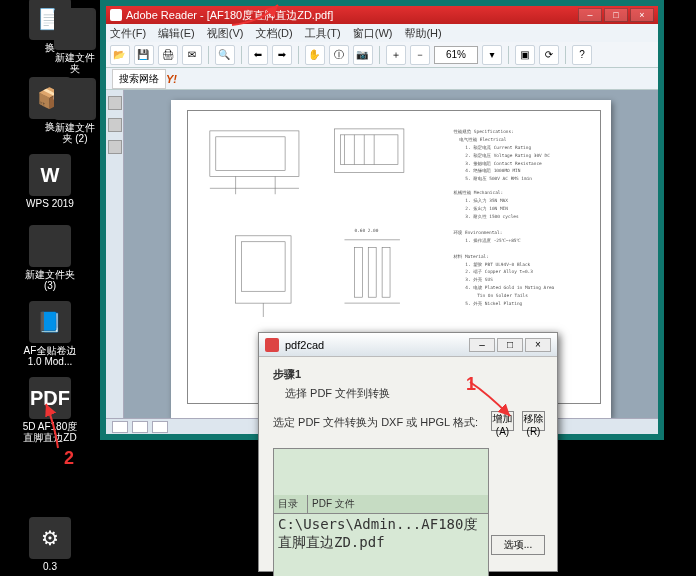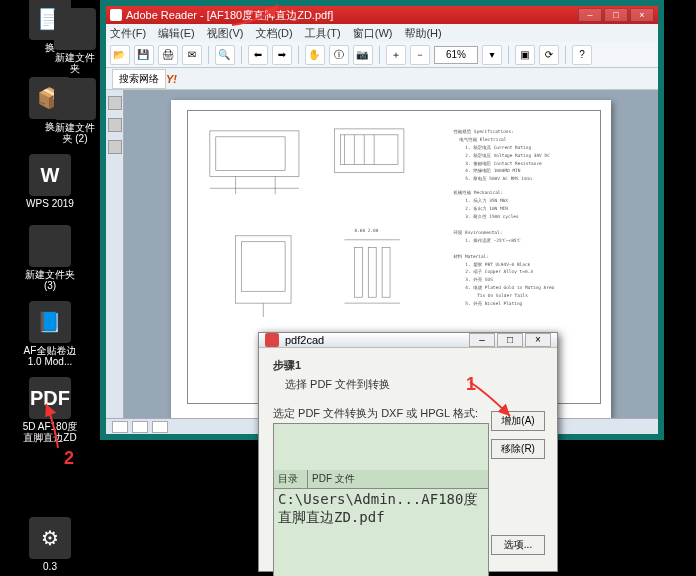--- a/index.html
+++ b/index.html
@@ -41,36 +41,36 @@
 .page-inner { position: absolute; left: 16px; right: 10px; top: 10px; bottom: 14px; border: 1px solid #888; }
 .pcb-label { position: absolute; left: 50%; bottom: 2px; transform: translateX(-50%); font-size: 10px; font-family: monospace; letter-spacing: 2px; }
 .schematic { position: absolute; left: 8px; top: 8px; right: 8px; bottom: 20px; }
 .tech-block { stroke: #777; fill: none; stroke-width: 0.6; }
 .tech-text { font-family: monospace; font-size: 4.5px; fill: #555; }
 
 .statusbar { position: absolute; bottom: 0; left: 0; right: 0; height: 16px; background: #dde6ee; border-top: 1px solid #aab; display: flex; align-items: center; padding: 0 6px; gap: 4px; }
 .statusbar .sb-btn { width: 16px; height: 12px; background: #fff; border: 1px solid #aab; }
 
 .p2c-window { position: absolute; left: 258px; top: 332px; width: 300px; height: 240px; background: #f2f2ee; border: 1px solid #888; box-shadow: 2px 2px 8px rgba(0,0,0,0.6); }
-.p2c-title { height: 15px; background: linear-gradient(#fff, #dce4ea); border-bottom: 1px solid #bbb; display: flex; align-items: center; padding: 0 6px; font-size: 11px; }
+.p2c-title { height: 24px; background: linear-gradient(#fff, #dce4ea); border-bottom: 1px solid #bbb; display: flex; align-items: center; padding: 0 6px; font-size: 11px; }
 .p2c-title .ico-app { width: 14px; height: 14px; background: #d44; margin-right: 6px; border-radius: 2px; }
 .p2c-title .spacer { flex: 1; }
 .p2c-title .wb { width: 26px; height: 14px; background: #eee; border: 1px solid #aaa; margin-left: 2px; text-align: center; font-size: 10px; line-height: 12px; }
 .p2c-body { padding: 10px 14px; font-size: 11px; color: #333; }
 .step-title { font-weight: bold; margin-bottom: 4px; }
 .step-sub { margin-left: 12px; margin-bottom: 14px; }
-.convert-label { margin-bottom: 2px; }
+.convert-label { margin-bottom: 18px; }
 .file-table { width: 216px; border: 1px solid #888; background: #d7e8d5; font-size: 10px; }
 .file-table .hdr { display: flex; background: #c6dcc3; border-bottom: 1px solid #888; margin-top: 46px; }
 .file-table .hdr div { padding: 2px 4px; border-right: 1px solid #888; }
 .file-table .hdr div:first-child { width: 34px; }
 .file-table .hdr div:last-child { flex: 1; border-right: none; }
 .file-table .row { padding: 2px 4px; font-family: monospace; font-size: 14px; }
 .file-table .filler { height: 84px; }
-.p2c-buttons { position: absolute; right: 12px; top: 78px; width: 54px; display: flex; flex-direction: column; gap: 8px; }
+.p2c-buttons { position: absolute; right: 12px; top: 78px; width: 54px; display: flex; flex-direction: row; gap: 8px; }
 .p2c-buttons button, .opts-btn button { width: 54px; height: 20px; font-size: 10px; background: #f0f0ec; border: 1px solid #888; }
 .opts-btn { position: absolute; right: 12px; bottom: 16px; }
 
 .arrow-red-1 { position: absolute; left: 230px; top: 1px; width: 60px; height: 26px; pointer-events: none; }
 .arrow-red-2 { position: absolute; left: 42px; top: 400px; width: 40px; height: 50px; pointer-events: none; }
 .arrow-red-3 { position: absolute; left: 458px; top: 378px; width: 60px; height: 44px; pointer-events: none; }
 .anno-num { position: absolute; color: #e33; font-size: 18px; font-weight: bold; }
 </style>
 </head>
 <body>

